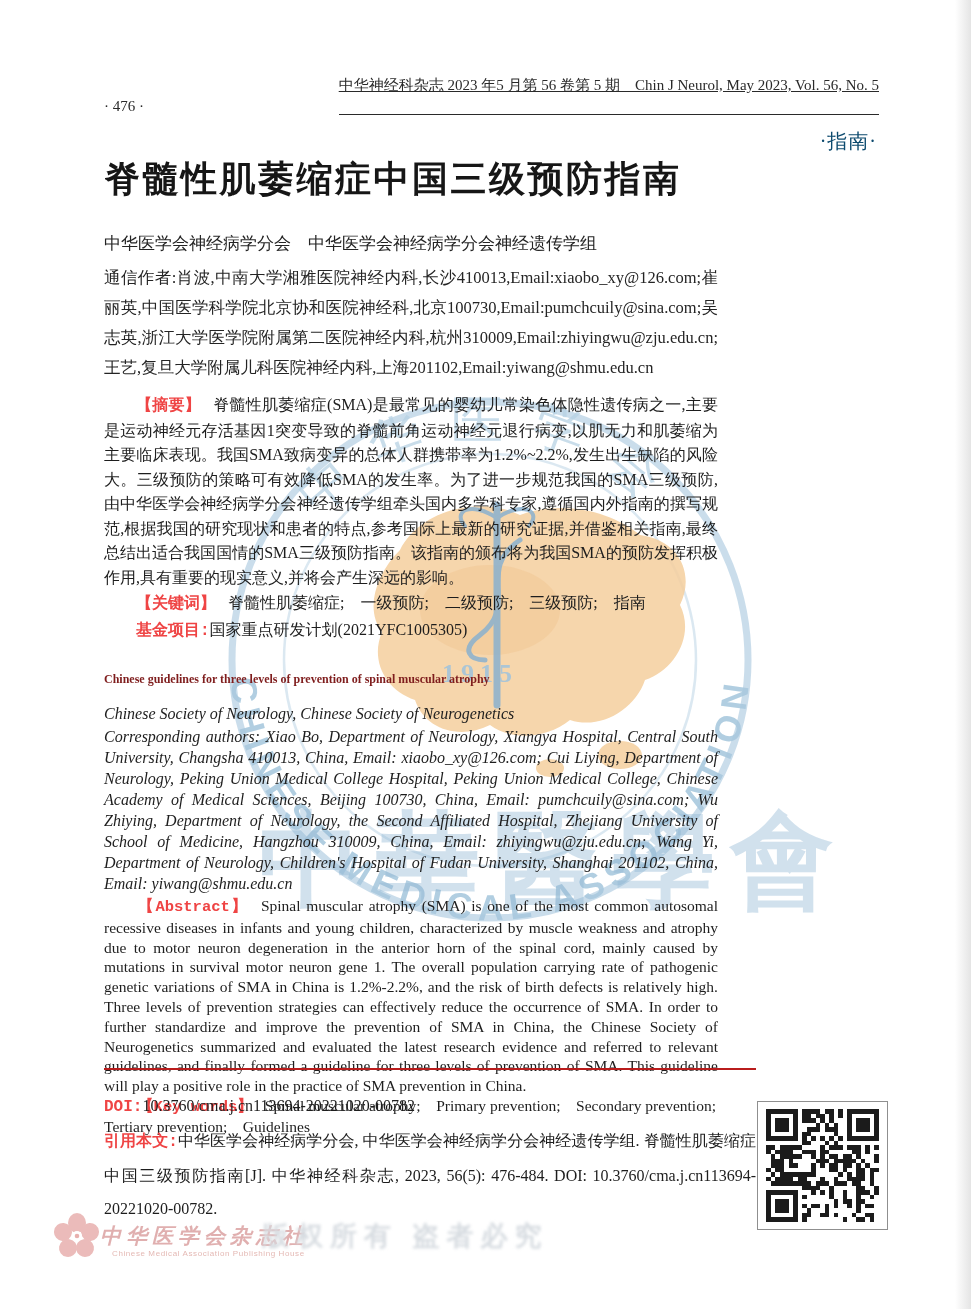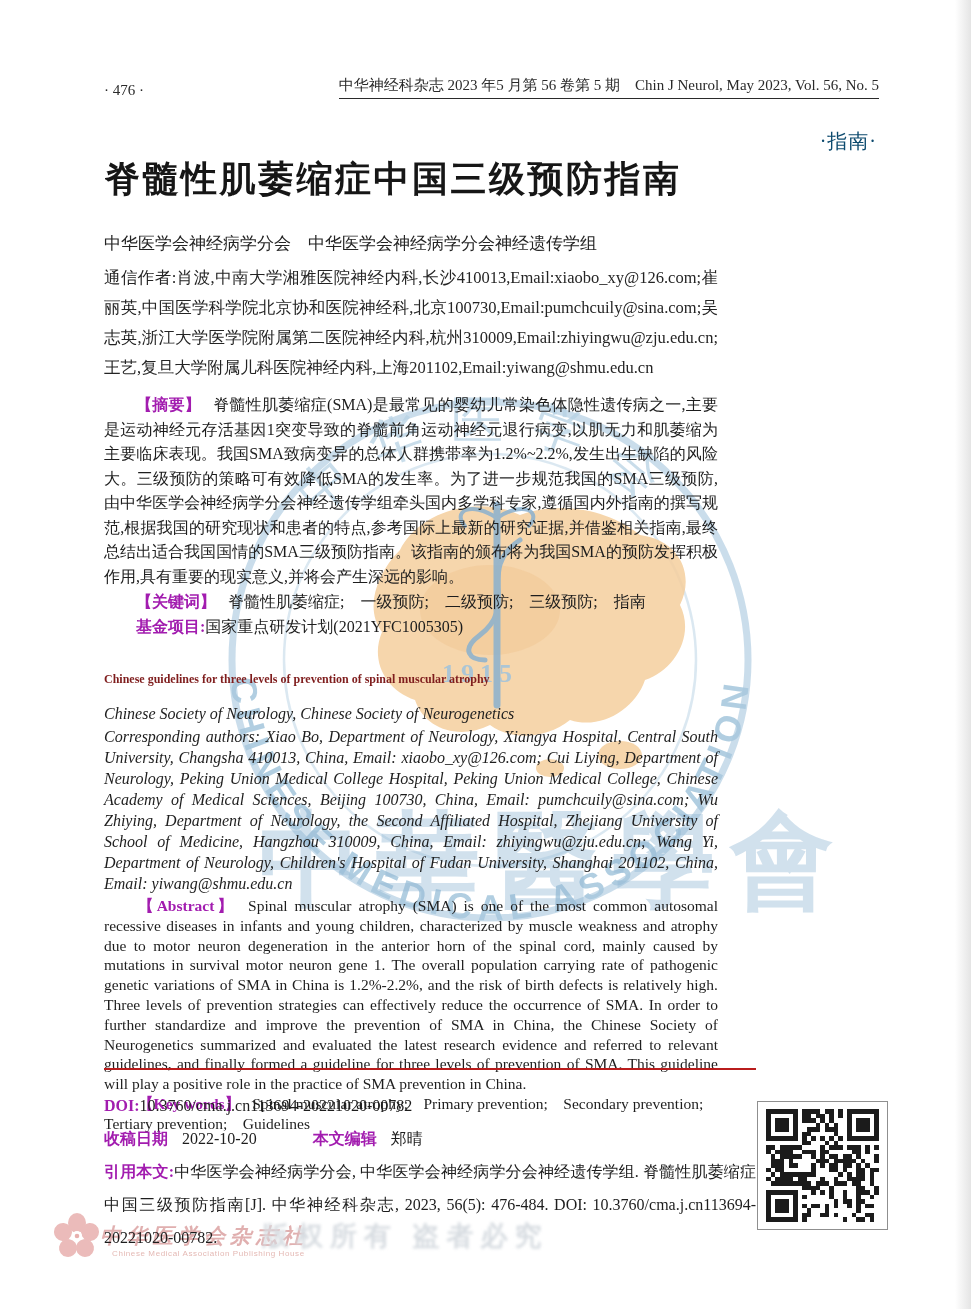--- a/index.html
+++ b/index.html
@@ -33,30 +33,30 @@
   }
   .rights{
     left:262px;top:1218px;font-size:27px;font-weight:bold;letter-spacing:7px;
     color:#d7dce1;filter:blur(1.4px);white-space:nowrap;
     font-family:"Liberation Sans","DejaVu Sans",sans-serif;
   }
   
   .layer{position:absolute;left:0;top:0;width:100%;height:100%;}
   .hdr{position:absolute;top:76px;left:104px;right:92px;display:flex;
        justify-content:space-between;align-items:flex-end;font-size:15px;color:#2a2a2a;text-align:right;}
-  .hdr .cite{border-bottom:1.5px solid #2a2a2a;padding-bottom:3px;white-space:nowrap;}
+  .hdr .cite{border-bottom:1.5px solid #2a2a2a;padding-bottom:19px;white-space:nowrap;text-decoration:underline;}
   .section-label{position:absolute;top:128px;right:94px;font-size:20px;color:#0c4a6e;letter-spacing:1px;}
   .body-cn{position:absolute;left:104px;top:156px;width:614px;}
   .title{font-size:36px;font-weight:bold;letter-spacing:2.5px;color:#161616;
          margin:0 0 30px 0;line-height:46px;white-space:nowrap;}
   .authors{font-size:17px;color:#242424;margin:0 0 7px 0;line-height:24px;}
   .corr{font-size:16.5px;line-height:30px;text-align:justify;color:#242424;margin:0 0 10px 0;}
   .abs-cn{font-size:16px;line-height:24.5px;text-align:justify;text-indent:2em;margin:0;color:#1d1d1d;}
   .kw-cn,.fund{font-size:16px;line-height:25px;text-indent:2em;margin:0;color:#1d1d1d;}
-  .lbl{font-family:Liberation Serif, serif;font-weight:bold;color:#a21caf;}
+  .lbl{font-family:Liberation Mono, monospace;font-weight:bold;color:#ef4444;}
   .gap-s{display:inline-block;width:12px;}
   .body-en{position:absolute;left:104px;top:668px;width:614px;}
   .en-title{font-size:12px;font-weight:bold;margin:0 0 4px 0;line-height:22px;color:#7f1d1d;}
   .en-soc{font-size:16px;font-style:italic;margin:13px 0 2px 0;line-height:21px;}
   .en-corr{font-size:16px;font-style:italic;line-height:21px;text-align:justify;margin:0;}
   .en-abs{font-size:15.5px;line-height:19.8px;text-align:justify;text-indent:2.2em;margin:2px 0 0 0;}
   .en-kw{font-size:15.5px;line-height:20.5px;text-indent:2.2em;margin:0;}
   .pre{white-space:pre-wrap;}
   .footer{position:absolute;left:104px;top:1068px;width:652px;border-top:2px solid #b91c1c;}
   .footer p{margin:0;font-size:16px;line-height:33px;color:#1d1d1d;}
@@ -148,21 +148,20 @@
     <div class="body-en">
       <p class="en-title">Chinese guidelines for three levels of prevention of spinal muscular atrophy</p>
       <p class="en-soc">Chinese Society of Neurology, Chinese Society of Neurogenetics</p>
       <p class="en-corr">Corresponding authors: Xiao Bo, Department of Neurology, Xiangya Hospital, Central South University, Changsha 410013, China, Email: xiaobo_xy@126.com; Cui Liying, Department of Neurology, Peking Union Medical College Hospital, Peking Union Medical College, Chinese Academy of Medical Sciences, Beijing 100730, China, Email: pumchcuily@sina.com; Wu Zhiying, Department of Neurology, the Second Affiliated Hospital, Zhejiang University of School of Medicine, Hangzhou 310009, China, Email: zhiyingwu@zju.edu.cn; Wang Yi, Department of Neurology, Children's Hospital of Fudan University, Shanghai 201102, China, Email: yiwang@shmu.edu.cn</p>
       <p class="en-abs"><span class="lbl">【Abstract】</span><span class="gap-s"></span><span>Spinal muscular atrophy (SMA) is one of the most common autosomal recessive diseases in infants and young children, characterized by muscle weakness and atrophy due to motor neuron degeneration in the anterior horn of the spinal cord, mainly caused by mutations in survival motor neuron gene 1. The overall population carrying rate of pathogenic genetic variations of SMA in China is 1.2%-2.2%, and the risk of birth defects is relatively high. Three levels of prevention strategies can effectively reduce the occurrence of SMA. In order to further standardize and improve the prevention of SMA in China, the Chinese Society of Neurogenetics summarized and evaluated the latest research evidence and referred to relevant guidelines, and finally formed a guideline for three levels of prevention of SMA. This guideline will play a positive role in the practice of SMA prevention in China.</span></p>
       <p class="en-kw"><span class="lbl">【Key words】</span><span class="gap-s"></span><span class="pre">Spinal muscular atrophy;　Primary prevention;　Secondary prevention;　Tertiary prevention;　Guidelines</span></p>
     </div>
 
     <div class="footer">
       <p class="first"><span class="lbl">DOI:</span><span>10.3760/cma.j.cn113694-20221020-00782</span></p>
-      <p><span class="lbl">收稿日期</span><span class="g1"></span><span>2022-10-20</span><span class="g2"></span><span class="lbl">本文编辑</span><span class="g1"></span><span>郑晴</span></p>
       <p class="cite-par"><span class="lbl">引用本文:</span><span>中华医学会神经病学分会, 中华医学会神经病学分会神经遗传学组. 脊髓性肌萎缩症中国三级预防指南[J]. 中华神经科杂志, 2023, 56(5): 476-484. DOI: 10.3760/cma.j.cn113694-20221020-00782.</span></p>
     </div>
 
     <div class="qr-box">
       <svg id="qr-svg" viewBox="0 0 25 25">
           <rect x="0" y="0" width="1" height="1" fill="#1b1b1b"></rect>
           <rect x="1" y="0" width="1" height="1" fill="#1b1b1b"></rect>
           <rect x="2" y="0" width="1" height="1" fill="#1b1b1b"></rect>
           <rect x="3" y="0" width="1" height="1" fill="#1b1b1b"></rect>
           <rect x="4" y="0" width="1" height="1" fill="#1b1b1b"></rect>

